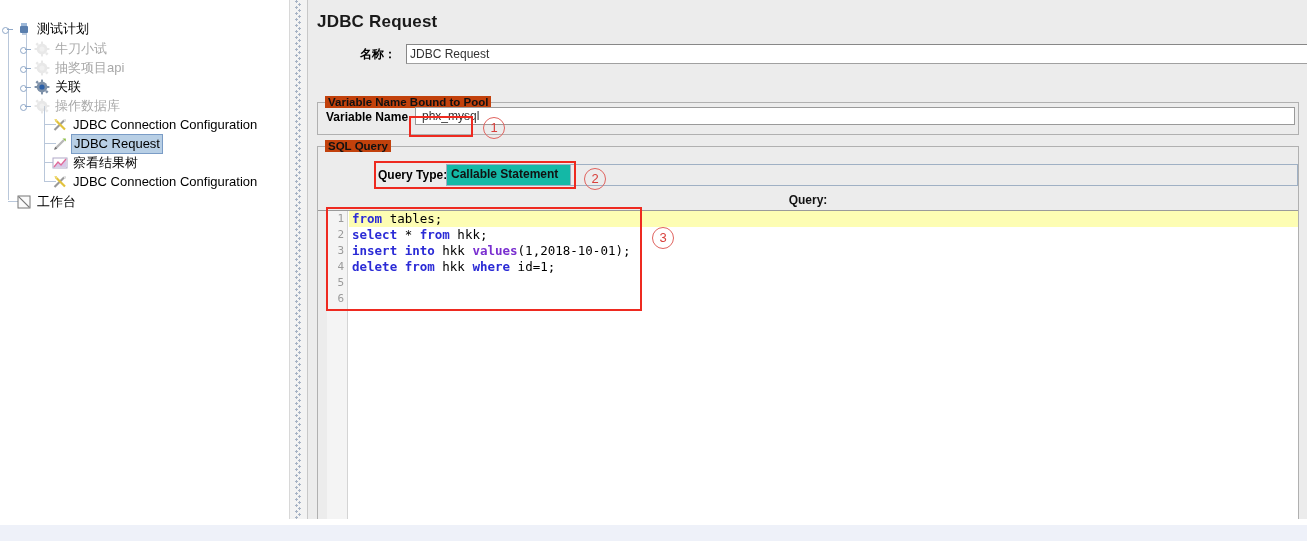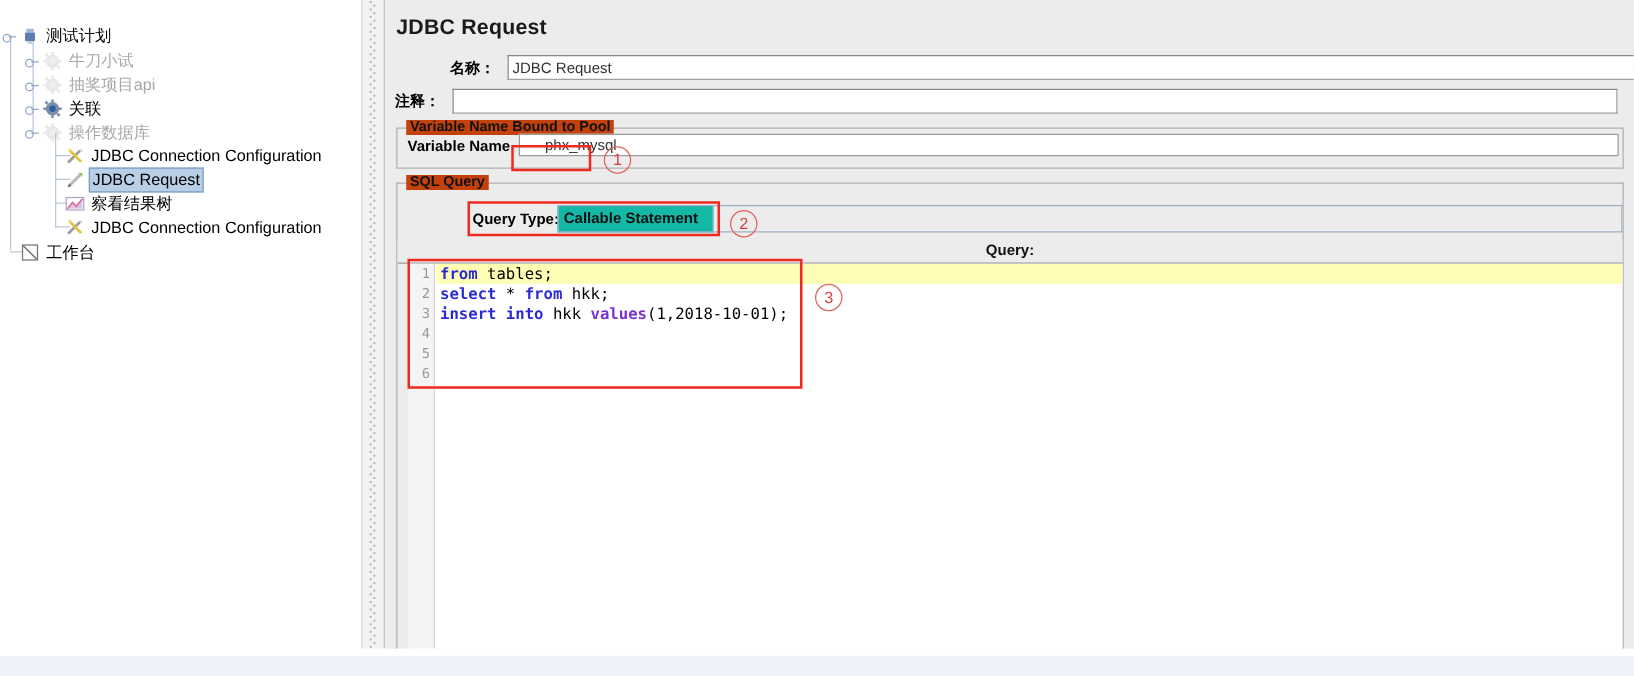--- a/index.html
+++ b/index.html
@@ -173,21 +173,21 @@
   }
   .vn-input {
     position: absolute;
     left: 97px; top: 4px;
     width: 880px; height: 18px;
     background: #fff;
     border: 1px solid #9a9a9a;
     box-sizing: border-box;
     font-size: 12px;
     line-height: 16px;
-    padding: 0 20px;
+    padding: 0 6px;
     color: #333;
   }
 
   .qt-label {
     position: absolute;
     font-size: 12px;
     font-weight: bold;
   }
   .qt-combo {
     position: absolute;
@@ -431,24 +431,20 @@
 
 <div id="right-pane">
 
   <div id="panel-title">JDBC Request</div>
 
   <div class="form-row" style="top:44px; width:978px;margin-left:44px;">
     <div class="form-label">名称：</div>
     <div class="form-input">JDBC Request</div>
   </div>
 
-  <div class="form-row" style="top:71px; width:978px;">
-    <div class="form-label">注释：</div>
-    <div class="form-input"></div>
-  </div>
 
   <div class="group" style="left:9px; top:102px; width:982px; height:33px;">
     <div class="group-title">Variable Name Bound to Pool</div>
     <div class="vn-label">Variable Name</div>
     <div class="vn-input">phx_mysql</div>
   </div>
 
   <div class="group" style="left:9px; top:146px; width:982px; height:373px; border-bottom:none;">
     <div class="group-title">SQL Query</div>
   </div>
@@ -465,20 +461,21 @@
         <div class="gnum">2</div>
         <div class="gnum">3</div>
         <div class="gnum">4</div>
         <div class="gnum">5</div>
         <div class="gnum">6</div>
       </div>
     <div id="code">
         <div class="cline hl" style="width: 949px;"><span class="kw">from</span><span class="pl"> tables;</span></div>
         <div class="cline"><span class="kw">select</span><span class="pl"> * </span><span class="kw">from</span><span class="pl"> hkk;</span></div>
         <div class="cline"><span class="kw">insert</span><span class="pl"> </span><span class="kw">into</span><span class="pl"> hkk </span><span class="kw2">values</span><span class="pl">(1,2018-10-01);</span></div>
+        <div class="cline"><span class="kw">delete</span><span class="pl"> </span><span class="kw">from</span><span class="pl"> hkk </span><span class="kw">where</span><span class="pl"> id=1;</span></div>
         <div class="cline">&nbsp;</div>
       </div>
   </div>
 
 </div>
 
 <div id="bottom-white"></div>
 <div id="bottom-band"></div>
 
 <div class="redbox" style="left:409px; top:116px; width:64px; height:21px;"></div>

